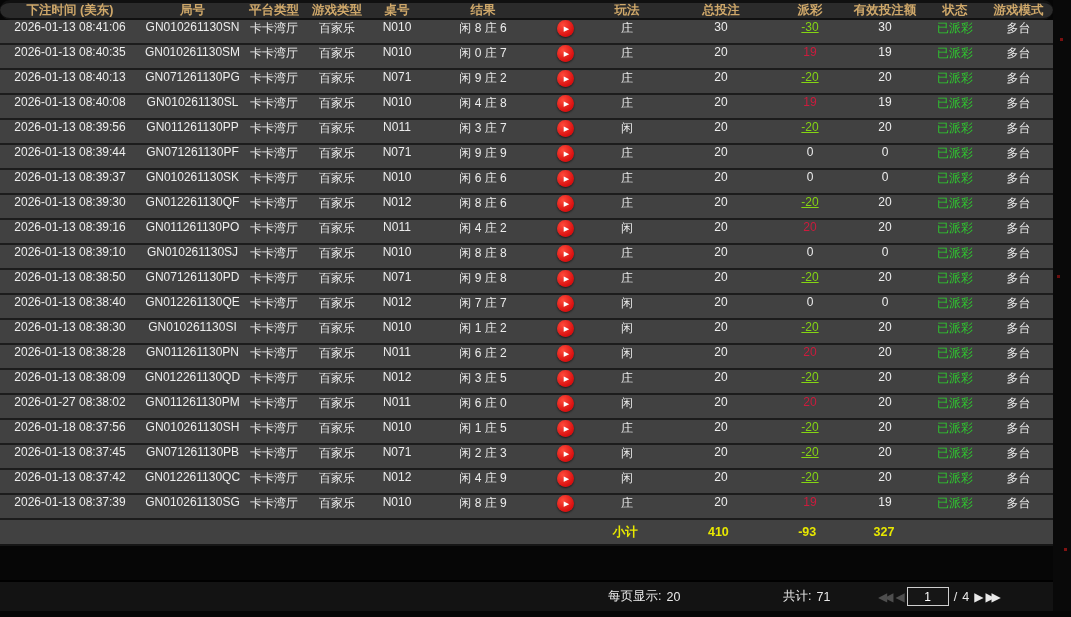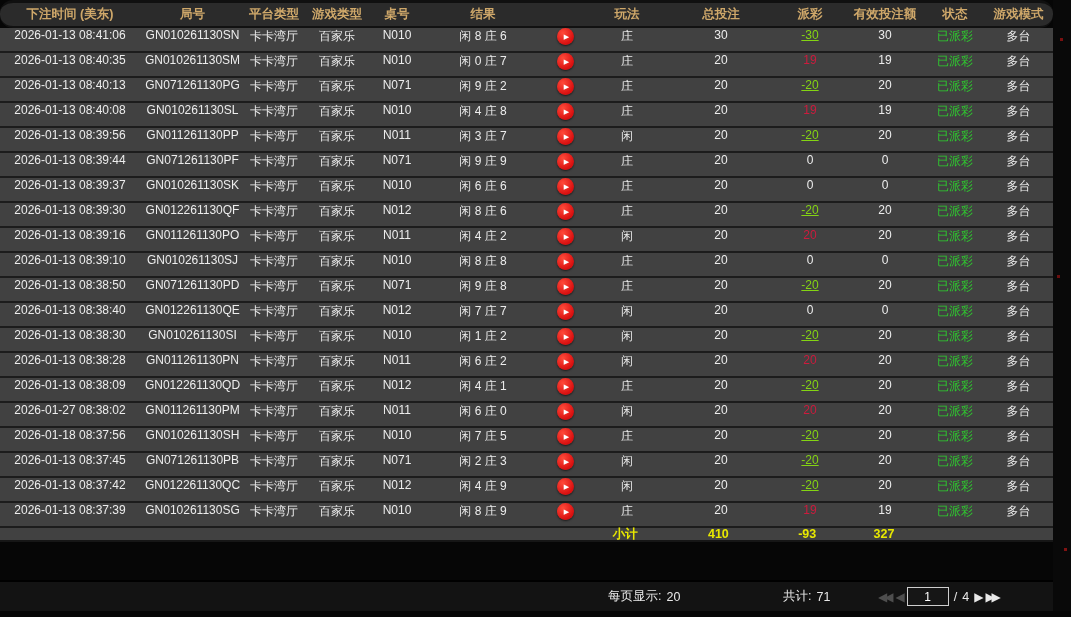--- a/index.html
+++ b/index.html
@@ -2,42 +2,42 @@
 <html style="--header-gold: #cfa86a; --win-red: #cc1b3d; --loss-green: #84d413; --status-green: #2ecc2e; --totals-yellow: #e8e800; --accent-red: #d90f0f;"><head>
 <meta charset="utf-8">
 <style>
   * { margin:0; padding:0; box-sizing:border-box; }
   html,body { width:1071px; height:617px; overflow:hidden; background:#060606;
               font-family:"Liberation Sans","DejaVu Sans",sans-serif; }
   .screen { position:relative; width:1071px; height:617px; background:#060606; }
 
   
   .table-wrap { position:absolute; top:0; left:0; width:1053px; }
-  .hdr { display:flex; align-items:center; height:28px; background:#2b2b2b;
+  .hdr { display:flex; align-items:center; height:20px; background:#2b2b2b;
          border-top:3px solid #101010; border-bottom:2px solid #111;border-radius:13px; }
   .hdr .c { color:var(--header-gold,#cfa86a); font-weight:bold; font-size:12.5px; }
   .row { display:flex; height:25px; background:#414141;
          border-bottom:2px solid #1c1c1c; }
   .c { text-align:center; font-size:12px; color:#ededed; overflow:hidden; white-space:nowrap; }
   .w1{width:140px}.w2{width:105px}.w3{width:58px}.w4{width:68px}.w5{width:52px}
   .w6{width:120px}.w7{width:45px}.w8{width:78px}.w9{width:110px}.w10{width:68px}
   .w11{width:82px}.w12{width:58px}.w13{width:69px}
 
   .pay-neg  { color:var(--loss-green,#84d413);text-decoration:underline; }
   .pay-pos  { color:var(--win-red,#cc1b3d); }
   .pay-zero { color:#ededed; }
   .status-green { color:var(--status-green,#2ecc2e); }
 
   .play-btn { display:inline-flex; align-items:center; justify-content:center;
               width:17px; height:17px; border-radius:50%; cursor:pointer;
               background:radial-gradient(circle at 35% 30%, #ff4a3a, var(--accent-red,#d90f0f) 70%);
               box-shadow:0 1px 2px rgba(0,0,0,.6); }
   .play-glyph { color:#fff; font-size:7px; line-height:1; padding-left:2px; }
 
-  .total-like { display:flex; align-items:center; height:14px; background:#414141;
+  .total-like { display:flex; align-items:center; height:26px; background:#414141;
                 border-bottom:2px solid #161616;gap:12px; }
   .total-like .c { color:var(--totals-yellow,#e8e800); font-weight:bold; font-size:12.5px; }
 
   
   .footer { position:absolute; left:0; top:580px; width:1071px; height:31px;
             background:#131313; border-top:2px solid #000; color:#e8e8e8; font-size:12.5px; }
   .footer .abs { position:absolute; top:0; height:29px; display:flex; align-items:center; gap:5px;justify-content:center; }
   .f-perpage { left:608px; }
   .f-count   { left:775px;margin-left:8px; }
   .f-pager   { left:878px; gap:9px; }
@@ -360,21 +360,21 @@
     <div class="c w12 status-green">已派彩</div>
     <div class="c w13">多台</div>
   </div>
 
   <div class="row">
     <div class="c w1">2026-01-13 08:38:09</div>
     <div class="c w2">GN012261130QD</div>
     <div class="c w3">卡卡湾厅</div>
     <div class="c w4">百家乐</div>
     <div class="c w5">N012</div>
-    <div class="c w6">闲 4 庄 1</div>
+    <div class="c w6">闲 3 庄 5</div>
     <div class="c w7">
       <span class="play-btn">
         <span class="play-glyph">▶</span>
       </span>
     </div>
     <div class="c w8">庄</div>
     <div class="c w9">20</div>
     <div class="c w10 pay-neg">-20</div>
     <div class="c w11">20</div>
     <div class="c w12 status-green">已派彩</div>
@@ -400,21 +400,21 @@
     <div class="c w12 status-green">已派彩</div>
     <div class="c w13">多台</div>
   </div>
 
   <div class="row">
     <div class="c w1">2026-01-18 08:37:56</div>
     <div class="c w2">GN010261130SH</div>
     <div class="c w3">卡卡湾厅</div>
     <div class="c w4">百家乐</div>
     <div class="c w5">N010</div>
-    <div class="c w6">闲 7 庄 5</div>
+    <div class="c w6">闲 1 庄 5</div>
     <div class="c w7">
       <span class="play-btn">
         <span class="play-glyph">▶</span>
       </span>
     </div>
     <div class="c w8">庄</div>
     <div class="c w9">20</div>
     <div class="c w10 pay-neg">-20</div>
     <div class="c w11">20</div>
     <div class="c w12 status-green">已派彩</div>

